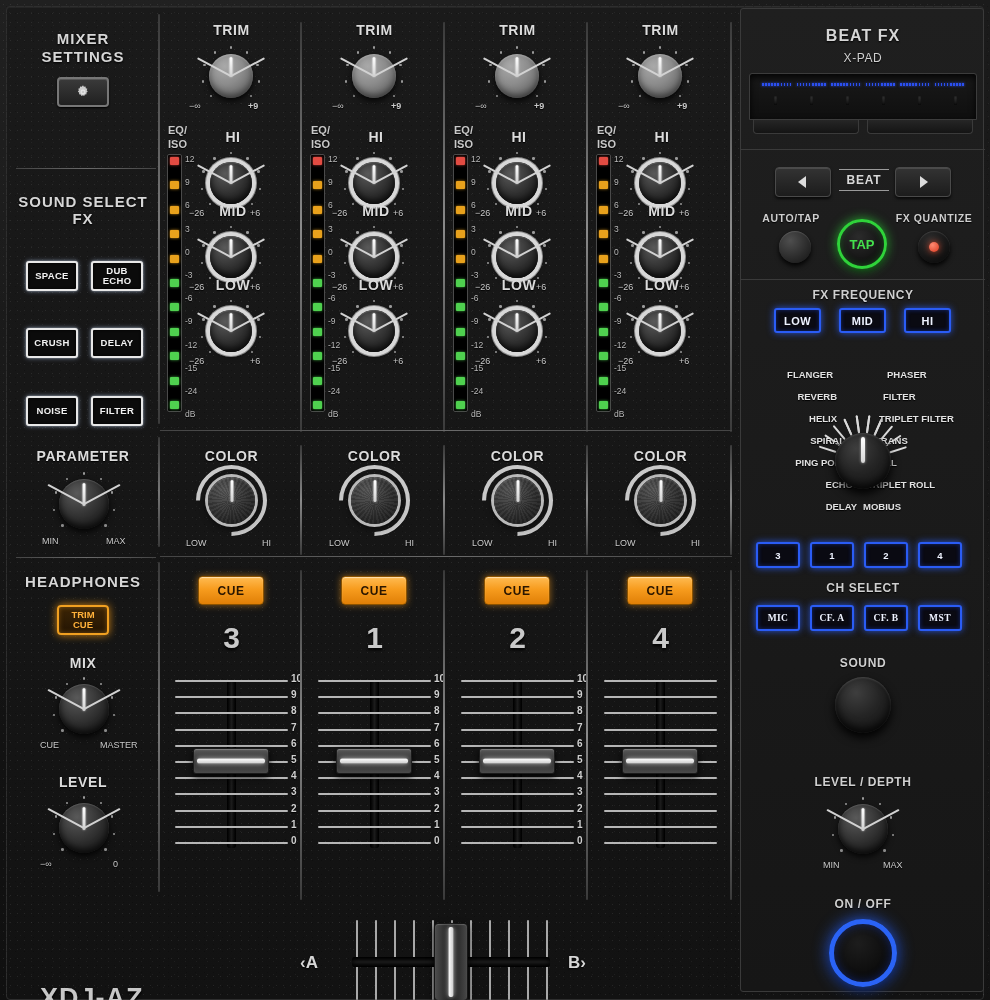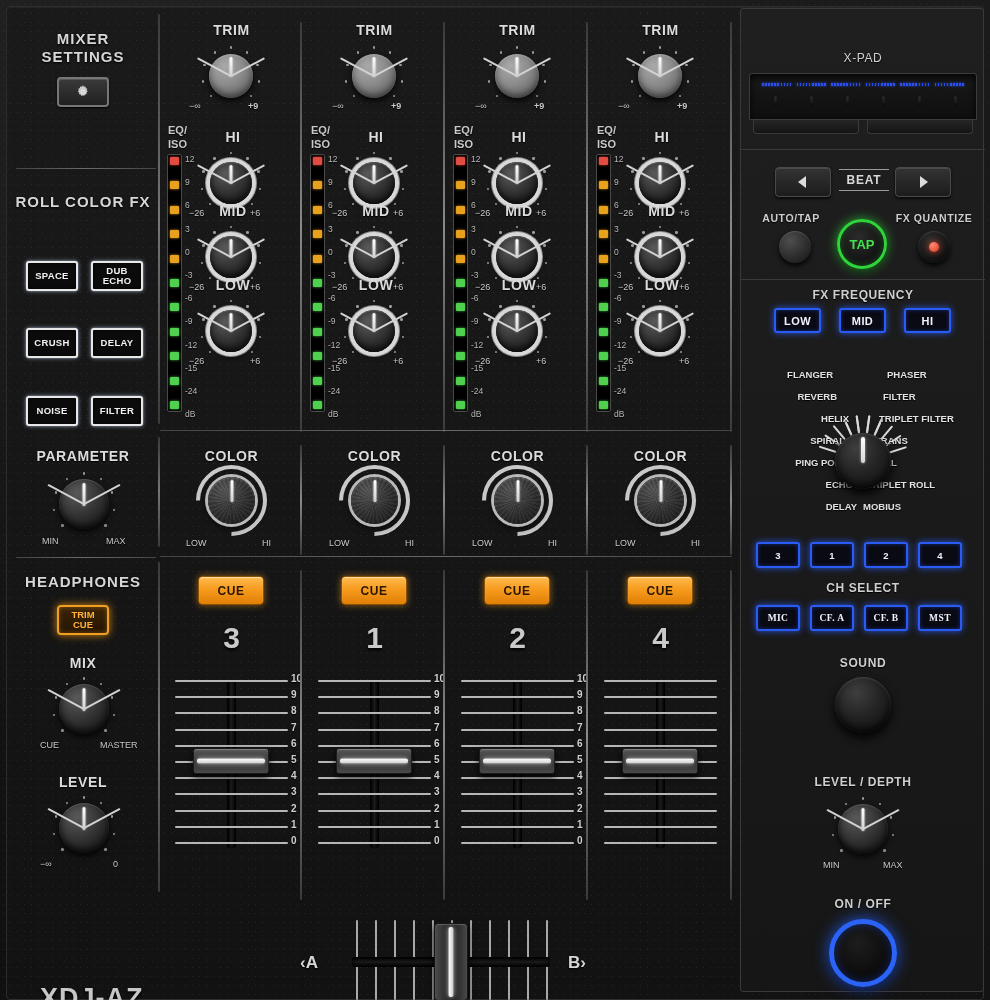--- a/index.html
+++ b/index.html
@@ -303,21 +303,21 @@
 
   <div class="gear-btn" style="left:49px; top:69px;">
     <svg width="16" height="16" viewBox="0 0 24 24">
       <path fill="#e6e6e6" d="M12 8.4a3.6 3.6 0 1 0 0 7.2 3.6 3.6 0 0 0 0-7.2zm0 5.6a2 2 0 1 1 0-4 2 2 0 0 1 0 4z"></path>
       <path fill="#e6e6e6" d="M12 2l1.3 2.2 2.5-.5.4 2.5 2.4.9-1.1 2.3 1.6 2-2 1.6.3 2.5-2.5.3-1.2 2.2L12 16.8 9.7 18l-1.2-2.2-2.5-.3.3-2.5-2-1.6 1.6-2L4.8 7.1l2.4-.9.4-2.5 2.5.5z" opacity=".85"></path>
     </svg>
   </div>
 
   <div class="divider-h" style="left:8px; top:160px; width:140px;"></div>
 
-  <div class="sec-title" style="position:absolute;left:0;top:185px;width:150px;">ROLL COLOR FX</div>
+  <div class="sec-title" style="position:absolute;left:0;top:185px;width:150px;">SOUND SELECT FX</div>
 
   <div class="scfx-btn" style="left:18px; top:253px;">
       <span>SPACE</span>
     </div>
   <div class="scfx-btn" style="left:83px; top:253px;">
       <span style="white-space:pre-line">DUB
 ECHO</span>
     </div>
   <div class="scfx-btn" style="left:18px; top:320px;">
       <span>CRUSH</span>
@@ -1050,20 +1050,21 @@
       <i style="left: 152px; top: 0px; height: 80px;"></i>
       <i style="left: 171px; top: 0px; height: 80px;"></i>
       <i style="left: 190px; top: 0px; height: 80px;"></i>
     </div>
   <div class="xf-track" style="left:352px; top:957px; width:198px;"></div>
   <div class="xf-cap" id="xf-cap" style="top: 923px; left: 434px;"></div>
 </div>
 
 <div id="fx-panel">
 
+  <div class="sec-title" style="position:absolute;left:0;top:18px;width:244px;font-size:16px;">BEAT FX</div>
   <div class="lbl" style="position:absolute;left:0;top:42px;width:244px;font-size:12px;">X-PAD</div>
 
   <div class="xpad" style="left:8px; top:64px; width:228px; height:47px;">
     <div class="xpad-leds" id="xpad-leds" style="left:12px; right:12px; top:9px;">
         <span>
           <i></i>
           <i></i>
           <i></i>
           <i></i>
           <i></i>
@@ -1199,21 +1200,21 @@
         <div class="fx-sel-tick" style="left:121.25px; top:44px; height:18px; transform:rotate(56deg); transform-origin:50% 46px;"></div>
         <div class="fx-sel-tick" style="left:121.25px; top:44px; height:18px; transform:rotate(40deg); transform-origin:50% 46px;"></div>
         <div class="fx-sel-tick" style="left:121.25px; top:44px; height:18px; transform:rotate(24deg); transform-origin:50% 46px;"></div>
         <div class="fx-sel-tick" style="left:121.25px; top:44px; height:18px; transform:rotate(8deg); transform-origin:50% 46px;"></div>
         <div class="fx-sel-tick" style="left:121.25px; top:44px; height:18px; transform:rotate(-8deg); transform-origin:50% 46px;"></div>
         <div class="fx-sel-tick" style="left:121.25px; top:44px; height:18px; transform:rotate(-24deg); transform-origin:50% 46px;"></div>
       </div>
     <div id="fx-sel-labels" style="position:absolute; inset:0;">
         <div class="fx-select-lbl" style="right:152px; top:-2px; text-align:right;">FLANGER</div>
         <div class="fx-select-lbl" style="right:148px; top:20px; text-align:right;">REVERB</div>
-        <div class="fx-select-lbl" style="right:136px; top:42px; text-align:right;">HELIX</div>
+        <div class="fx-select-lbl" style="right:148px; top:42px; text-align:right;">HELIX</div>
         <div class="fx-select-lbl" style="right:140px; top:64px; text-align:right;">SPIRAL</div>
         <div class="fx-select-lbl" style="right:136px; top:86px; text-align:right;">PING PONG</div>
         <div class="fx-select-lbl" style="right:132px; top:108px; text-align:right;">ECHO</div>
         <div class="fx-select-lbl" style="right:128px; top:130px; text-align:right;">DELAY</div>
         <div class="fx-select-lbl" style="left:146px; top:-2px;">PHASER</div>
         <div class="fx-select-lbl" style="left:142px; top:20px;">FILTER</div>
         <div class="fx-select-lbl" style="left:138px; top:42px;">TRIPLET FILTER</div>
         <div class="fx-select-lbl" style="left:134px; top:64px;">TRANS</div>
         <div class="fx-select-lbl" style="left:130px; top:86px;">ROLL</div>
         <div class="fx-select-lbl" style="left:126px; top:108px;">TRIPLET ROLL</div>

